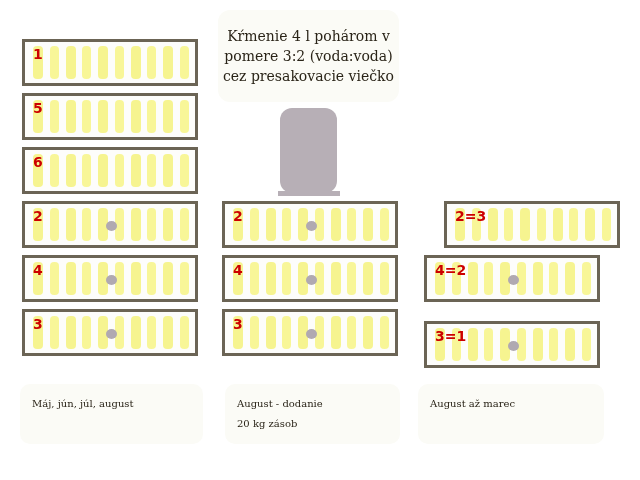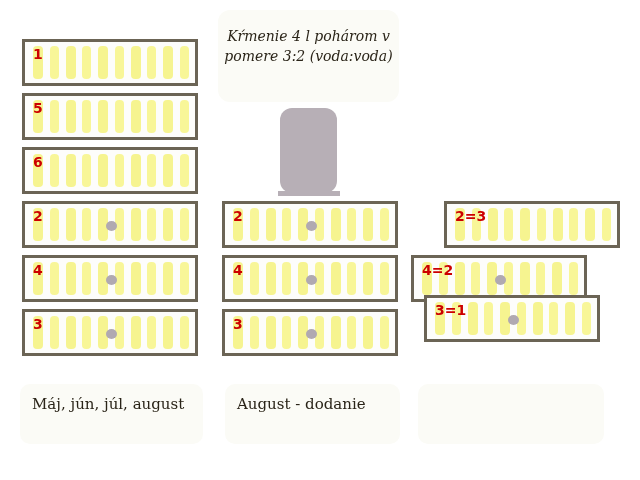--- a/index.html
+++ b/index.html
@@ -4,31 +4,32 @@
 <style>
   html, body { margin:0; padding:0; }
   body { width:640px; height:480px; background:#ffffff; position:relative; overflow:hidden;
          font-family:"DejaVu Serif", serif; }
   .box { position:absolute; width:176px; height:47px; border:3px solid #6b6455; background:#fdfdfb; box-sizing:border-box; }
   .box .bars { position:absolute; left:8px; top:4px; right:6px; bottom:4px; display:flex; justify-content:space-between; }
   .box .bar { width:9px; background:#f8f592; border-radius:4px; opacity:0.95; }
   .box .bar:nth-child(odd) { width:10px; background:#f6f38a; }
   .box .label { position:absolute; left:8px; top:4px; color:#cc0000; font-family:"DejaVu Sans", sans-serif; font-weight:bold; font-size:14px; }
   .box .dot { position:absolute; left:81px; top:17px; width:11px; height:10px; background:#b0a9b1; border-radius:50%; }
-  .caption { position:absolute; background:#fbfbf6; border-radius:10px; color:#2a2418; font-size:15px; line-height:20px; padding:10px 12px; box-sizing:border-box; }
+  .caption { position:absolute; background:#fbfbf6; border-radius:10px; color:#2a2418; font-size:10px; line-height:20px; padding:10px 12px; box-sizing:border-box; }
   .jar { position:absolute; left:280px; top:108px; width:57px; height:85px; background:#b7afb6; border-radius:12px; }
   .jar-base { position:absolute; left:278px; top:191px; width:62px; height:5px; background:#b7afb6; }
-  .note { position:absolute; left:218px; top:10px; width:181px; height:92px; background:#fbfbf6; border-radius:12px; color:#2a2418; font-size:14px; line-height:20px; text-align:center; padding-top:16px; box-sizing:border-box;font-style:italic; }
+  .note { position:absolute; left:218px; top:10px; width:181px; height:92px; background:#fbfbf6; border-radius:12px; color:#2a2418; font-size:14px; line-height:20px; text-align:center; padding-top:16px; box-sizing:border-box; }
 </style>
 </head>
 <body>
 
 <div class="note">
   <div>Kŕmenie 4 l pohárom v</div>
   <div>pomere 3:2 (voda:voda)</div>
+  <div>cez presakovacie viečko</div>
 </div>
 
 <div class="jar"></div>
 <div class="jar-base"></div>
 
 <div id="boxes">
     <div class="box" style="left: 22px; top: 39px;">
       <div class="bars">
         <div class="bar"></div>
         <div class="bar"></div>
@@ -177,37 +178,37 @@
         <div class="bar"></div>
         <div class="bar"></div>
         <div class="bar"></div>
         <div class="bar"></div>
         <div class="bar"></div>
         <div class="bar"></div>
         <div class="bar"></div>
       </div>
       <span class="label">2=3</span>
     </div>
-    <div class="box" style="left: 411px; top: 255px;">
+    <div class="box" style="left: 424px; top: 255px;">
       <div class="bars">
         <div class="bar"></div>
         <div class="bar"></div>
         <div class="bar"></div>
         <div class="bar"></div>
         <div class="bar"></div>
         <div class="bar"></div>
         <div class="bar"></div>
         <div class="bar"></div>
         <div class="bar"></div>
         <div class="bar"></div>
       </div>
       <span class="label">4=2</span>
       <div class="dot"></div>
     </div>
-    <div class="box" style="left: 424px; top: 295px; padding-left: 16px;">
+    <div class="box" style="left: 424px; top: 321px; padding-left: 16px;">
       <div class="bars">
         <div class="bar"></div>
         <div class="bar"></div>
         <div class="bar"></div>
         <div class="bar"></div>
         <div class="bar"></div>
         <div class="bar"></div>
         <div class="bar"></div>
         <div class="bar"></div>
         <div class="bar"></div>
@@ -216,15 +217,17 @@
       <span class="label">3=1</span>
       <div class="dot"></div>
     </div>
   </div>
 
 <div class="caption" style="left:20px;top:384px;width:183px;height:60px;">
   <div>Máj, jún, júl, august</div>
 </div>
 <div class="caption" style="left:225px;top:384px;width:175px;height:60px;">
   <div>August - dodanie</div>
+  <div>20 kg zásob</div>
 </div>
 <div class="caption" style="left:418px;top:384px;width:186px;height:60px;">
+  <div>August až marec</div>
 </div>
 
 </body></html>

